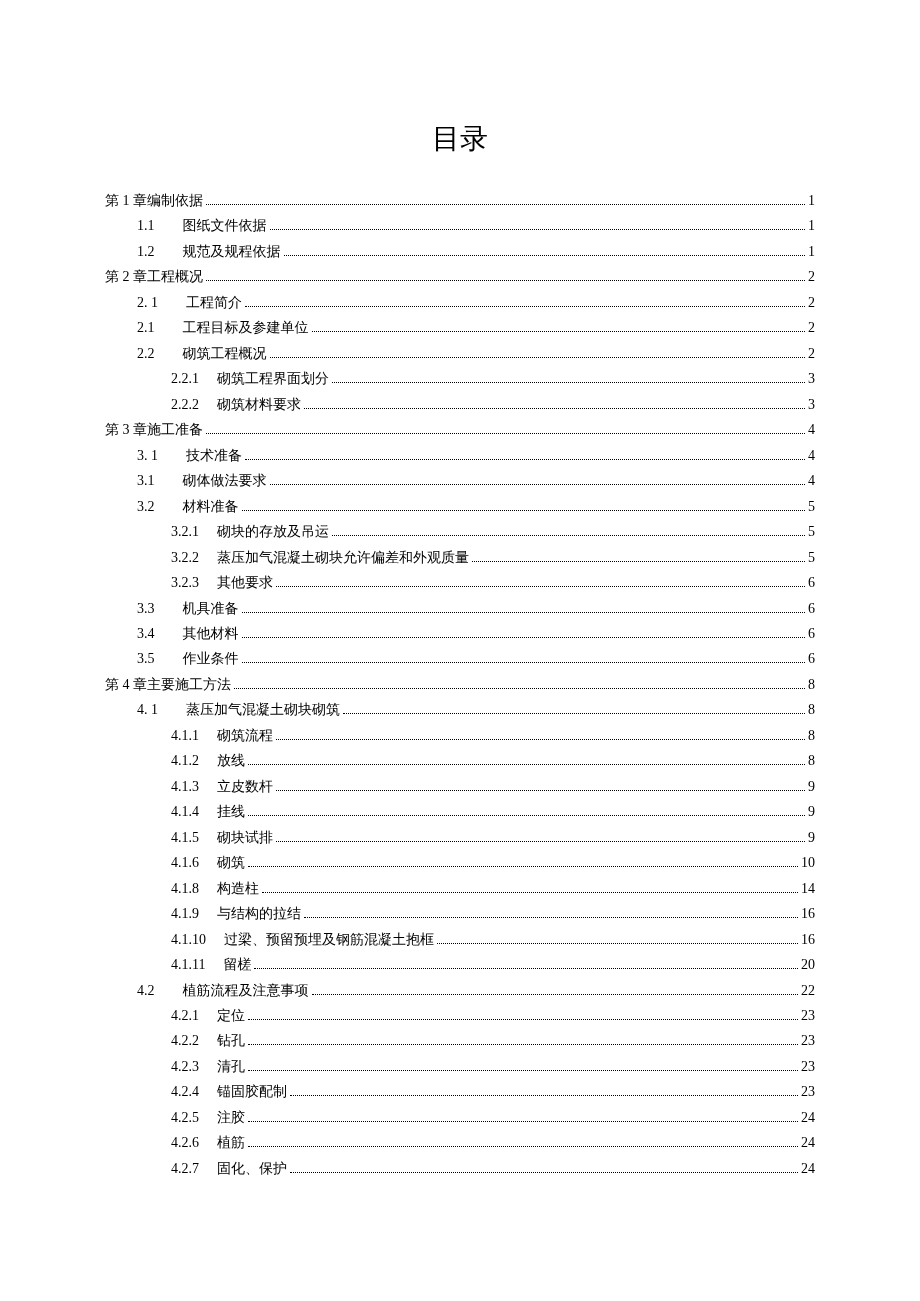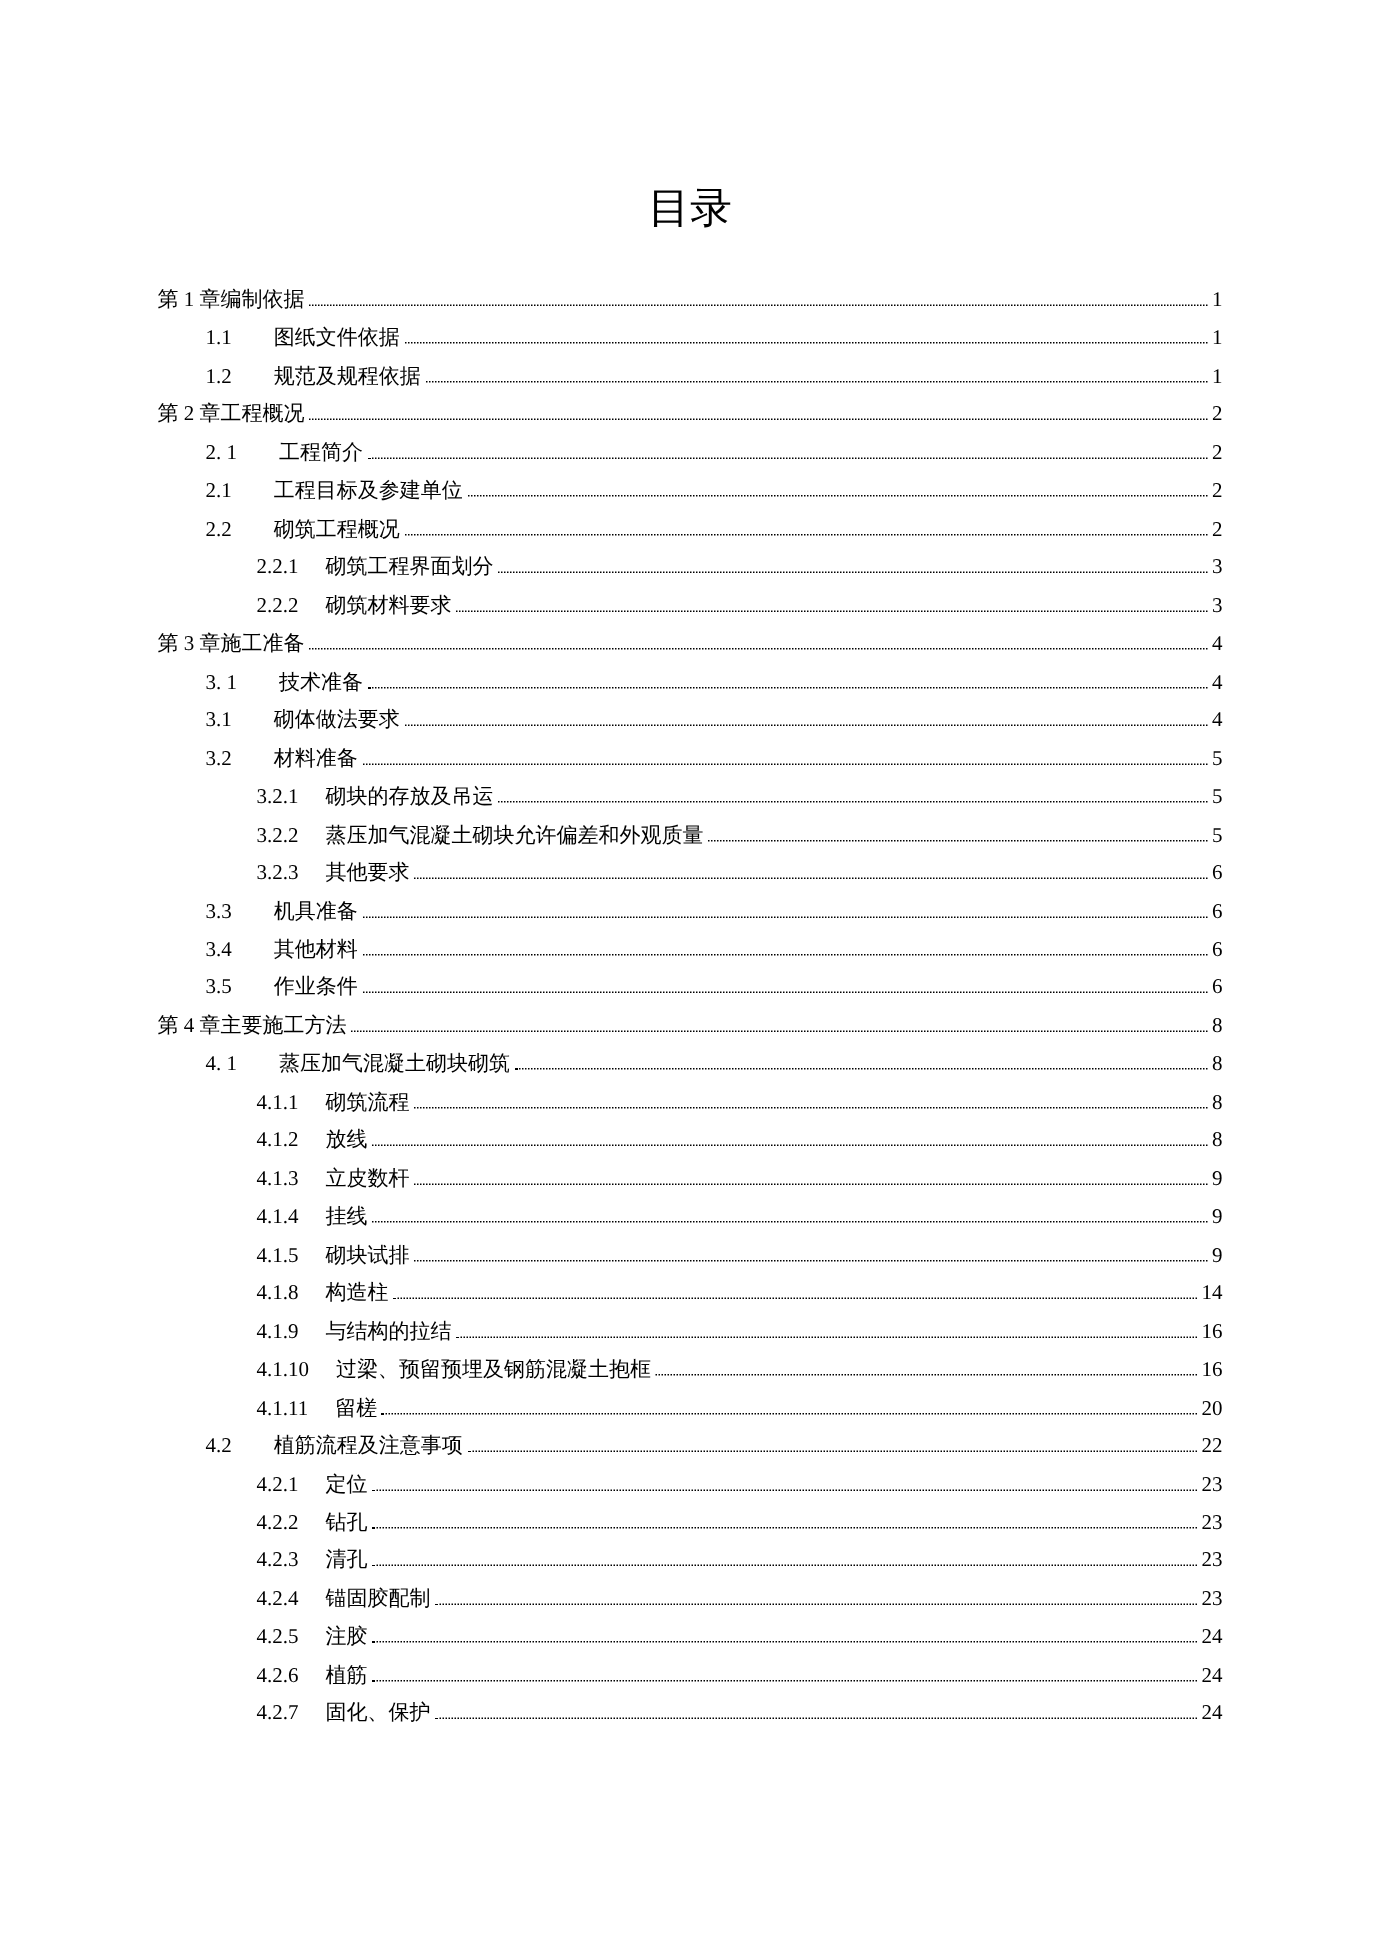--- a/index.html
+++ b/index.html
@@ -242,20 +242,27 @@
       <span class="page-num">9</span>
     </div>
     <div class="toc-line level-2">
       <span class="toc-label">4.1.5</span>
       <span class="gap-mid"></span>
       <span class="toc-text">砌块试排</span>
       <span class="dots"></span>
       <span class="page-num">9</span>
     </div>
     <div class="toc-line level-2">
+      <span class="toc-label">4.1.6</span>
+      <span class="gap-mid"></span>
+      <span class="toc-text">砌筑</span>
+      <span class="dots"></span>
+      <span class="page-num">10</span>
+    </div>
+    <div class="toc-line level-2">
       <span class="toc-label">4.1.8</span>
       <span class="gap-mid"></span>
       <span class="toc-text">构造柱</span>
       <span class="dots"></span>
       <span class="page-num">14</span>
     </div>
     <div class="toc-line level-2">
       <span class="toc-label">4.1.9</span>
       <span class="gap-mid"></span>
       <span class="toc-text">与结构的拉结</span>

